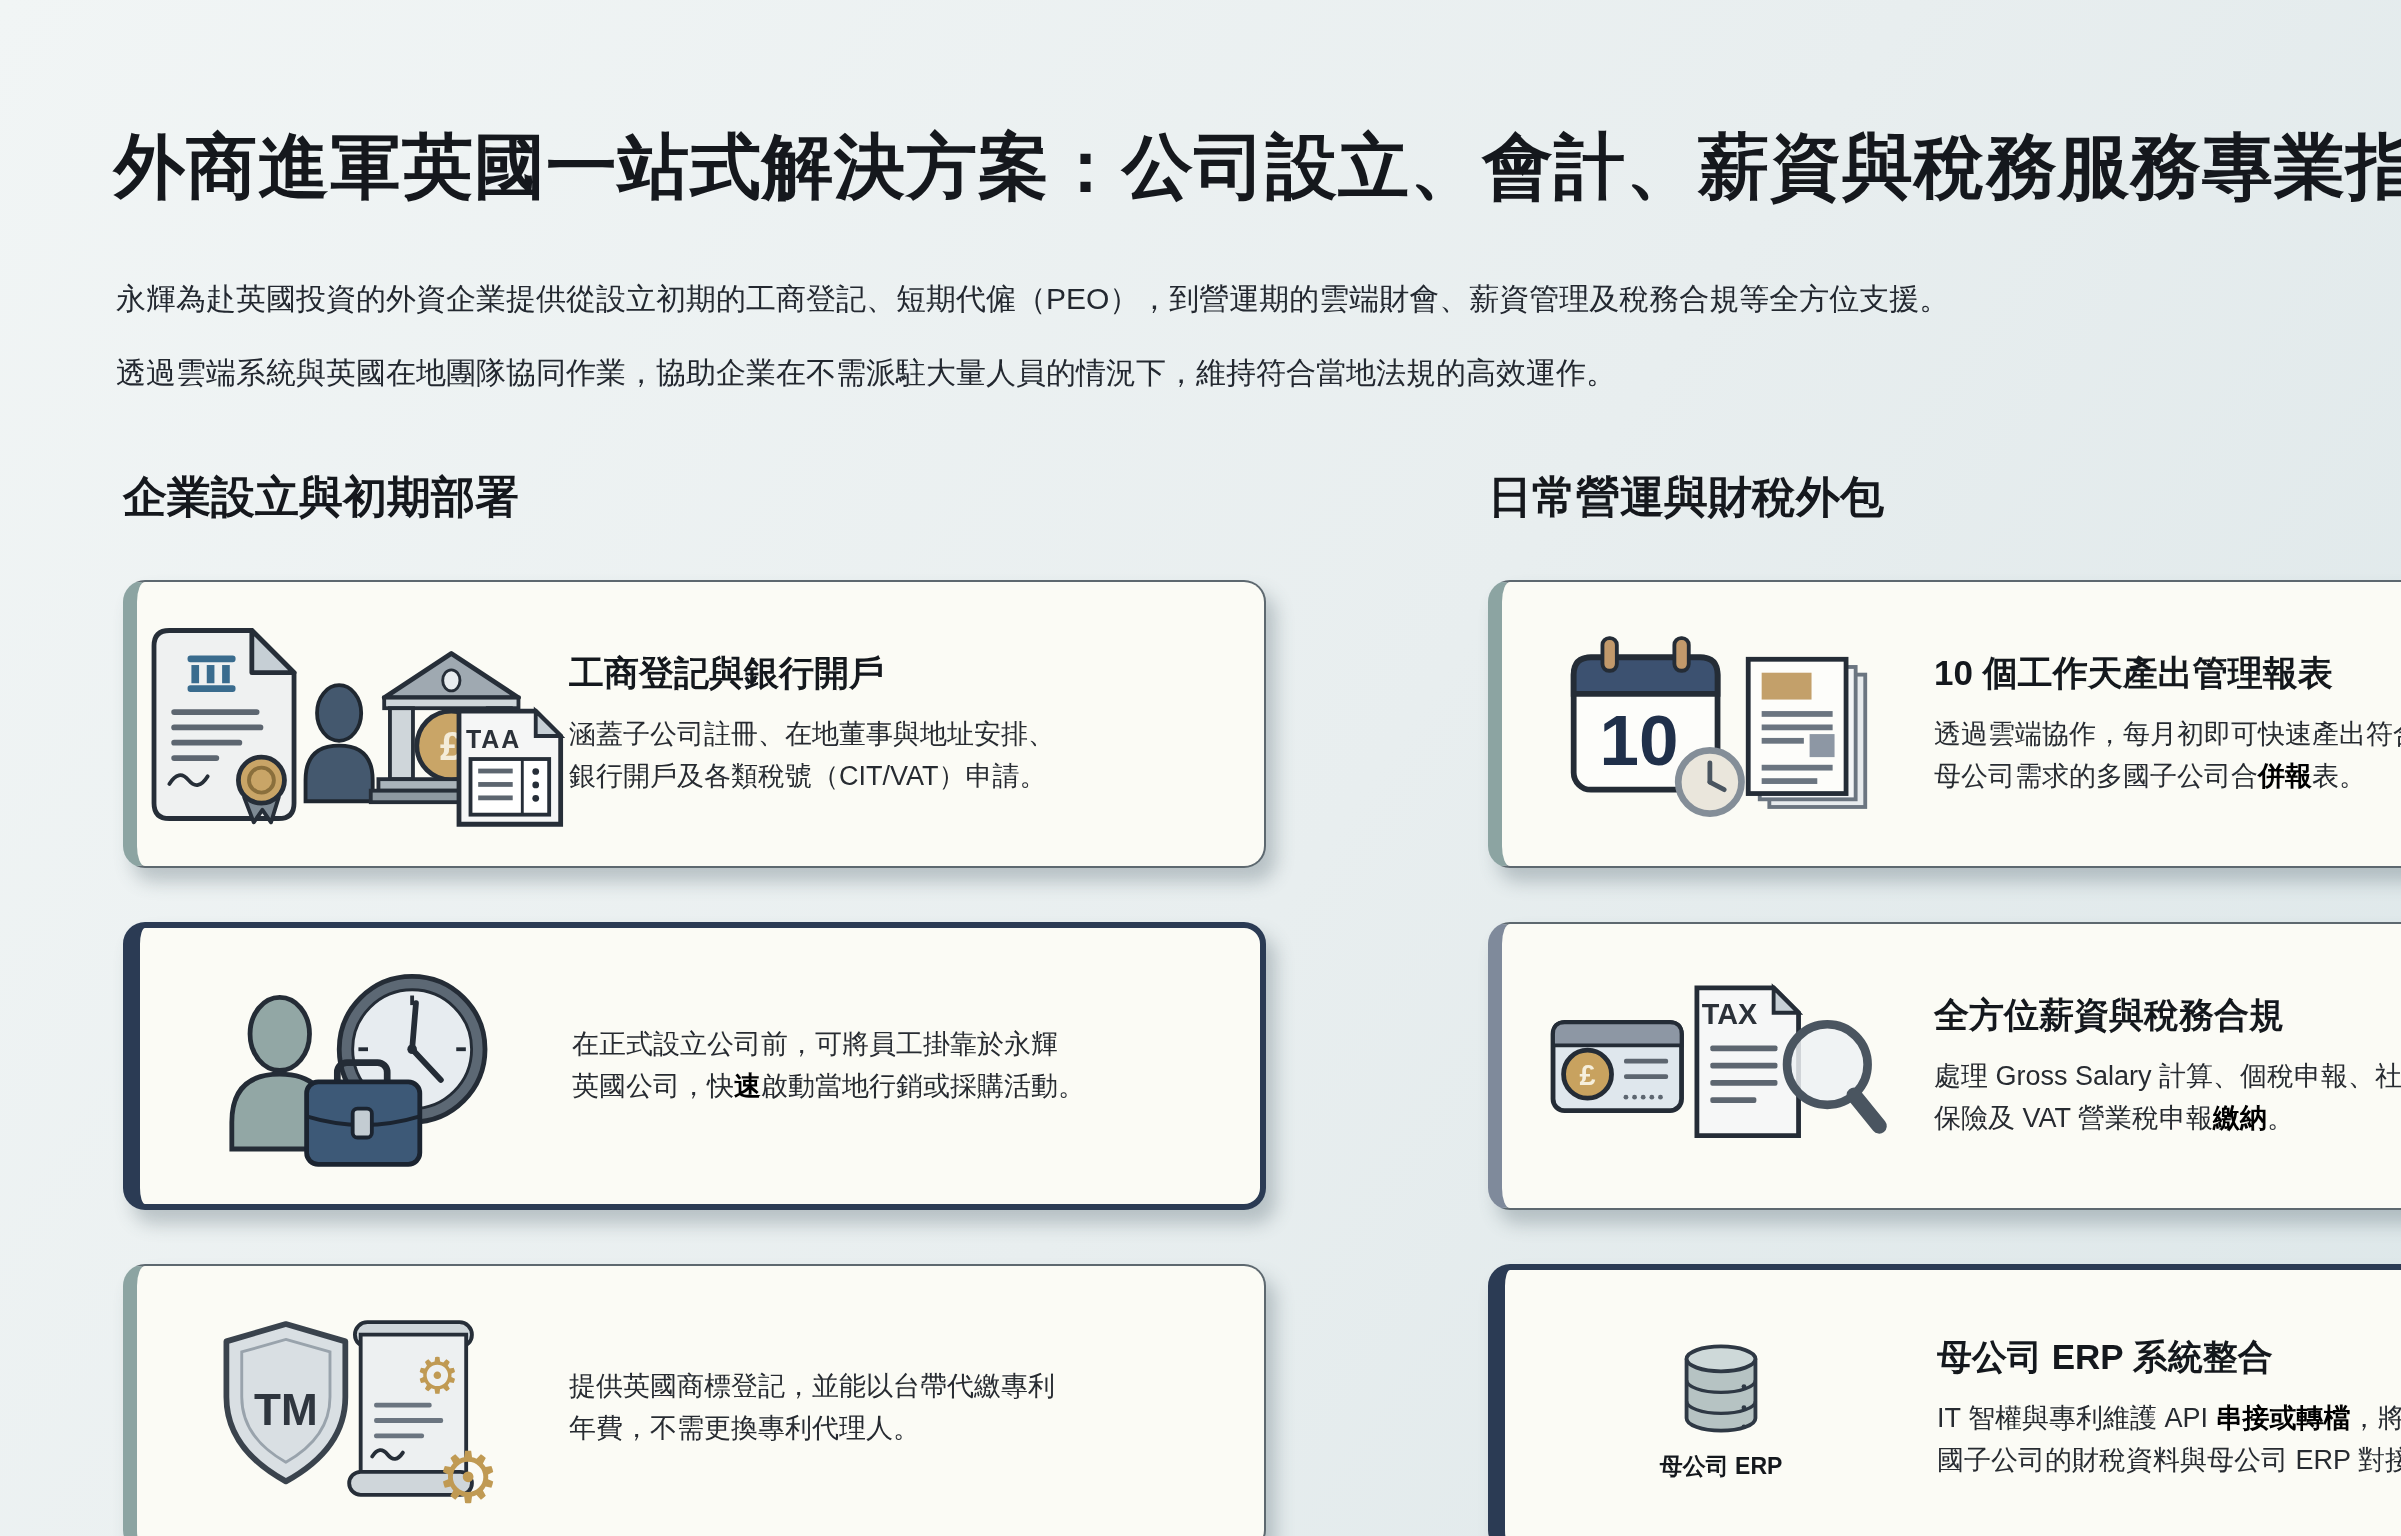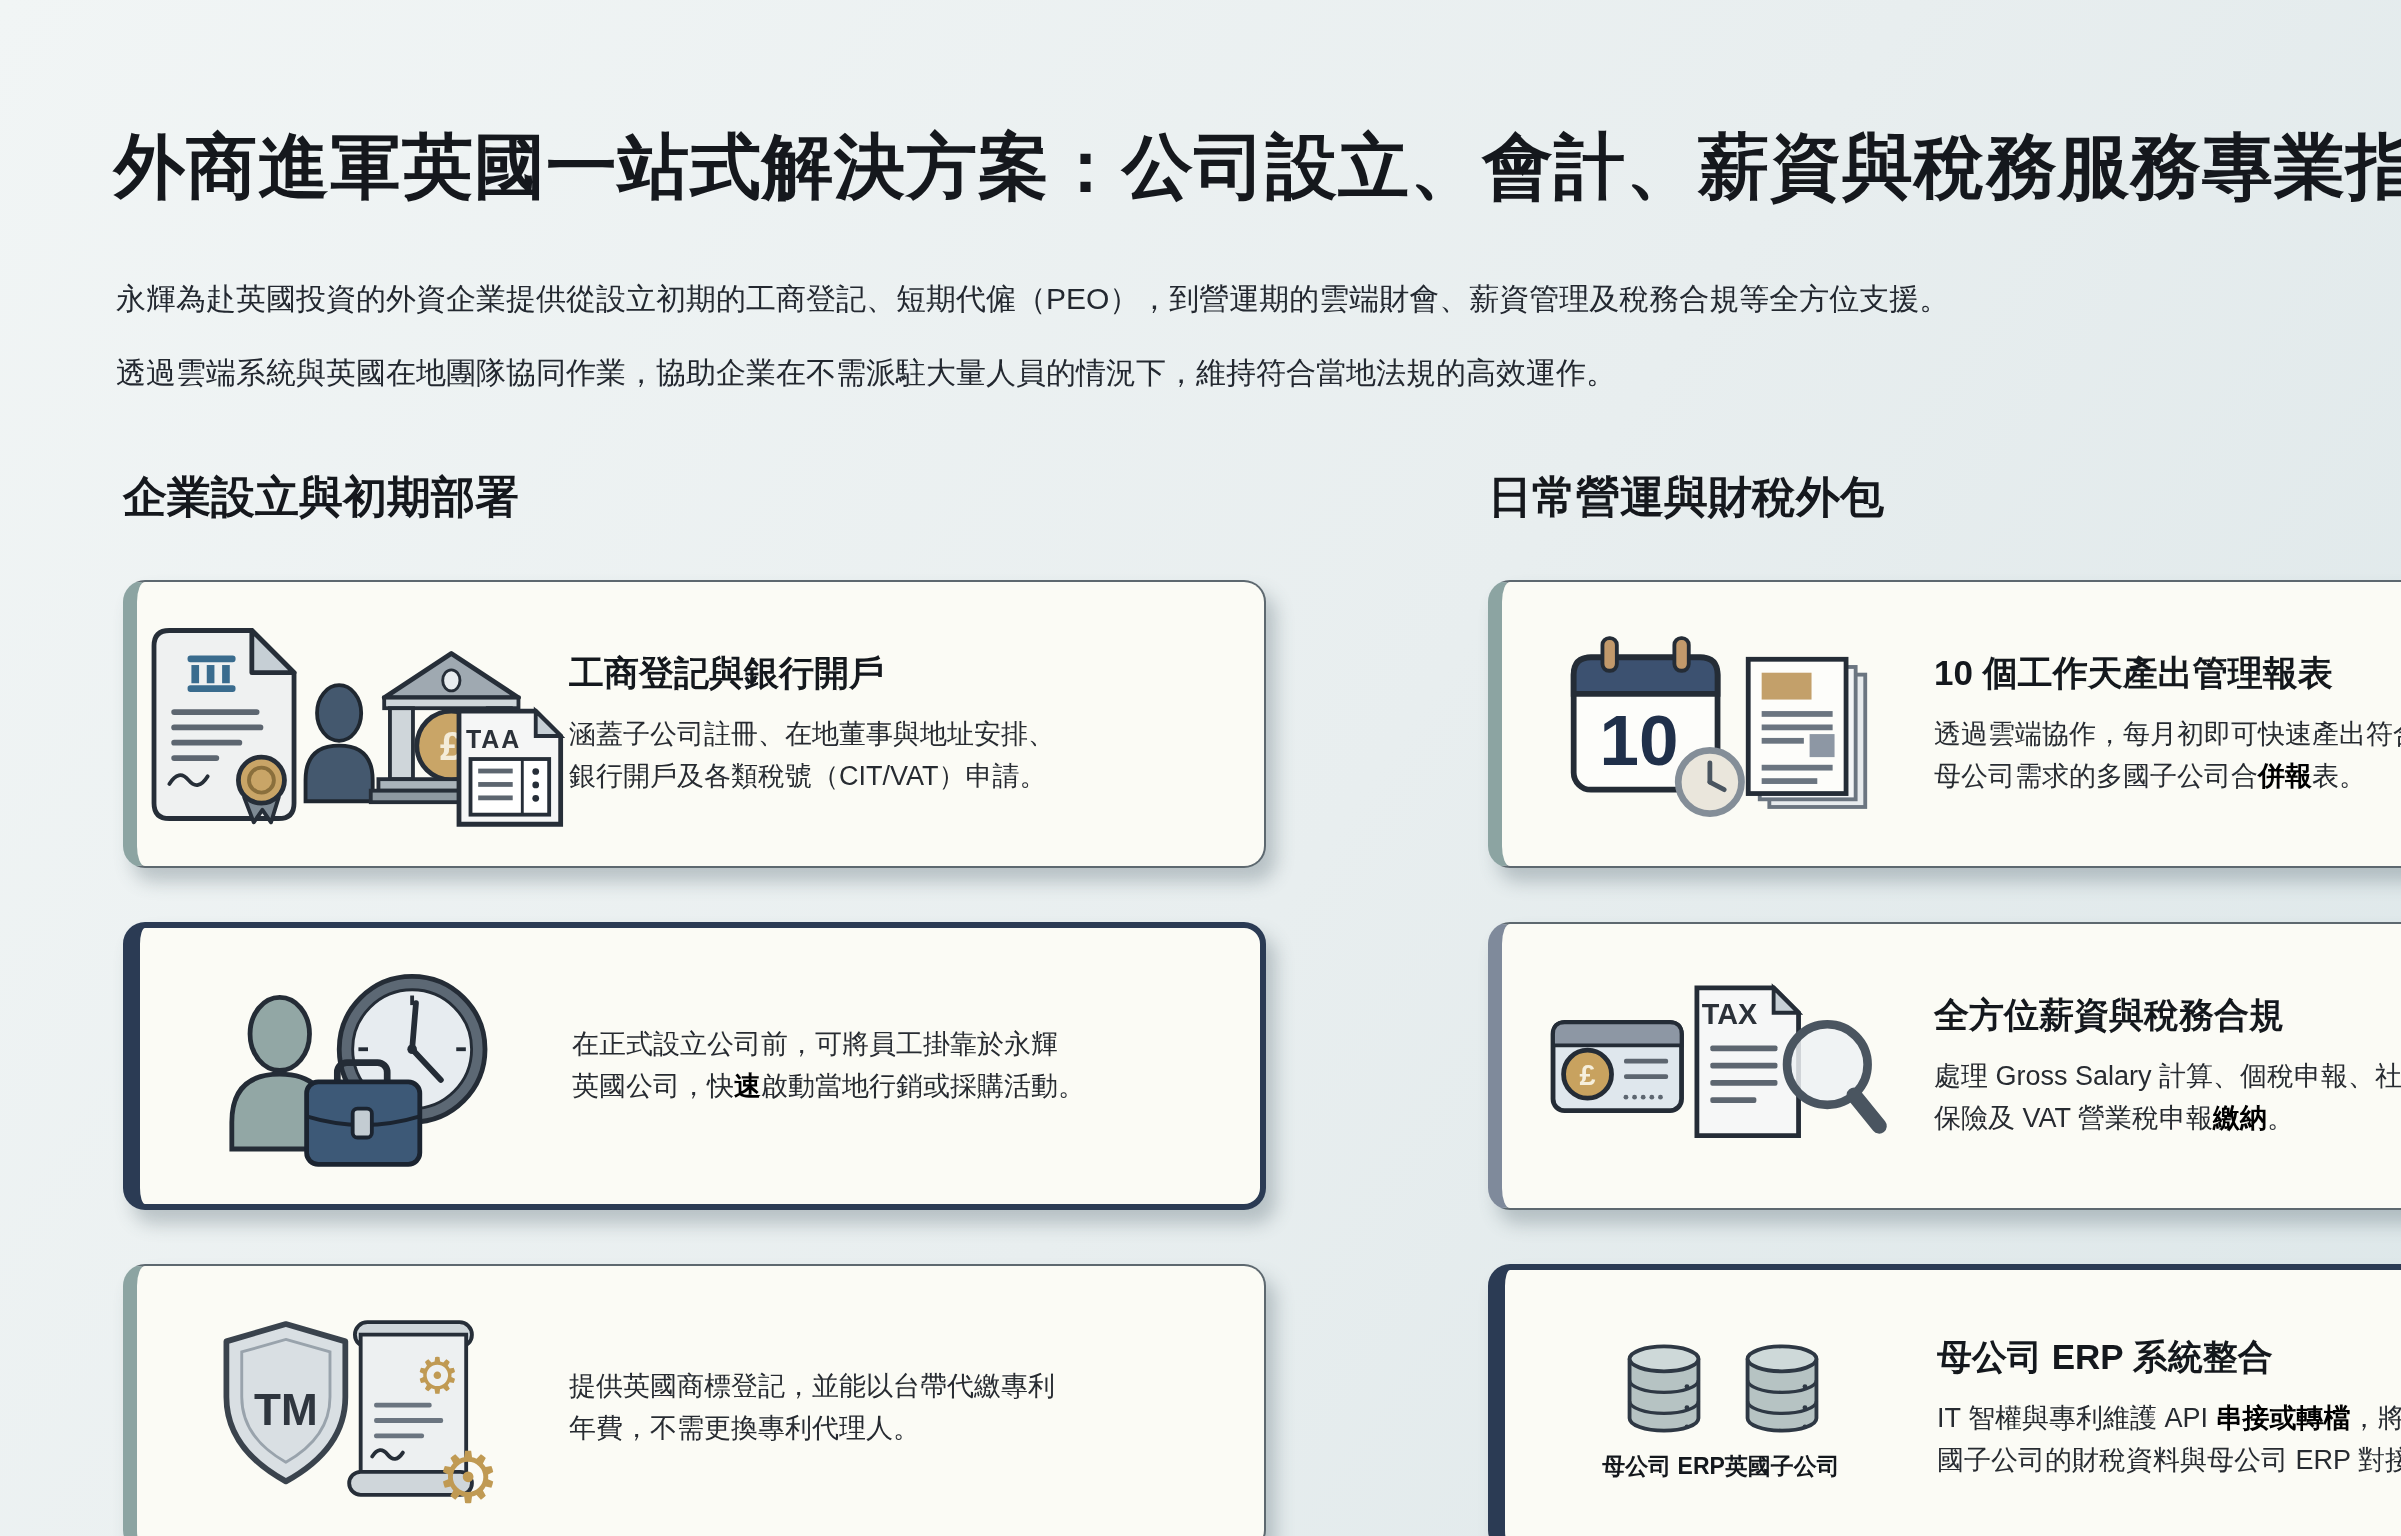--- a/index.html
+++ b/index.html
@@ -300,34 +300,20 @@
                 <path d="M14 70 a36 13 0 0 0 72 0" fill="none" stroke="#2e3844" stroke-width="3.5"></path>
                 <ellipse cx="50" cy="26" rx="36" ry="13" fill="#ced9d9" stroke="#2e3844" stroke-width="4"></ellipse>
                 <g fill="#2e3844">
                     <circle cx="74" cy="55" r="2.5"></circle>
                     <circle cx="74" cy="77" r="2.5"></circle>
                     <circle cx="74" cy="97" r="2.5"></circle>
                   </g>
               </svg>
               <div class="db-label">母公司 ERP</div>
             </div>
-            <div class="db-figure">
-              <svg width="96" height="110" viewBox="0 0 100 115">
-                <path d="M14 26 v62 a36 13 0 0 0 72 0 v-62" fill="#b6c3c3" stroke="#2e3844" stroke-width="4"></path>
-                <path d="M14 48 a36 13 0 0 0 72 0" fill="none" stroke="#2e3844" stroke-width="3.5"></path>
-                <path d="M14 70 a36 13 0 0 0 72 0" fill="none" stroke="#2e3844" stroke-width="3.5"></path>
-                <ellipse cx="50" cy="26" rx="36" ry="13" fill="#ced9d9" stroke="#2e3844" stroke-width="4"></ellipse>
-                <g fill="#2e3844">
-                    <circle cx="74" cy="55" r="2.5"></circle>
-                    <circle cx="74" cy="77" r="2.5"></circle>
-                    <circle cx="74" cy="97" r="2.5"></circle>
-                  </g>
-              </svg>
-              <div class="db-label">英國子公司</div>
-            </div>
           </div>
         </div>
         <div class="text-zone">
           <h2 class="card-title">母公司 ERP 系統整合</h2>
           <p class="card-body"><span>IT 智權與專利維護 API </span><span class="seg-bold">串接或轉檔</span><span>，將英
 國子公司的財稅資料與母公司 ERP 對接。</span></p>
         </div>
       </div>
     </div>
   </div>

